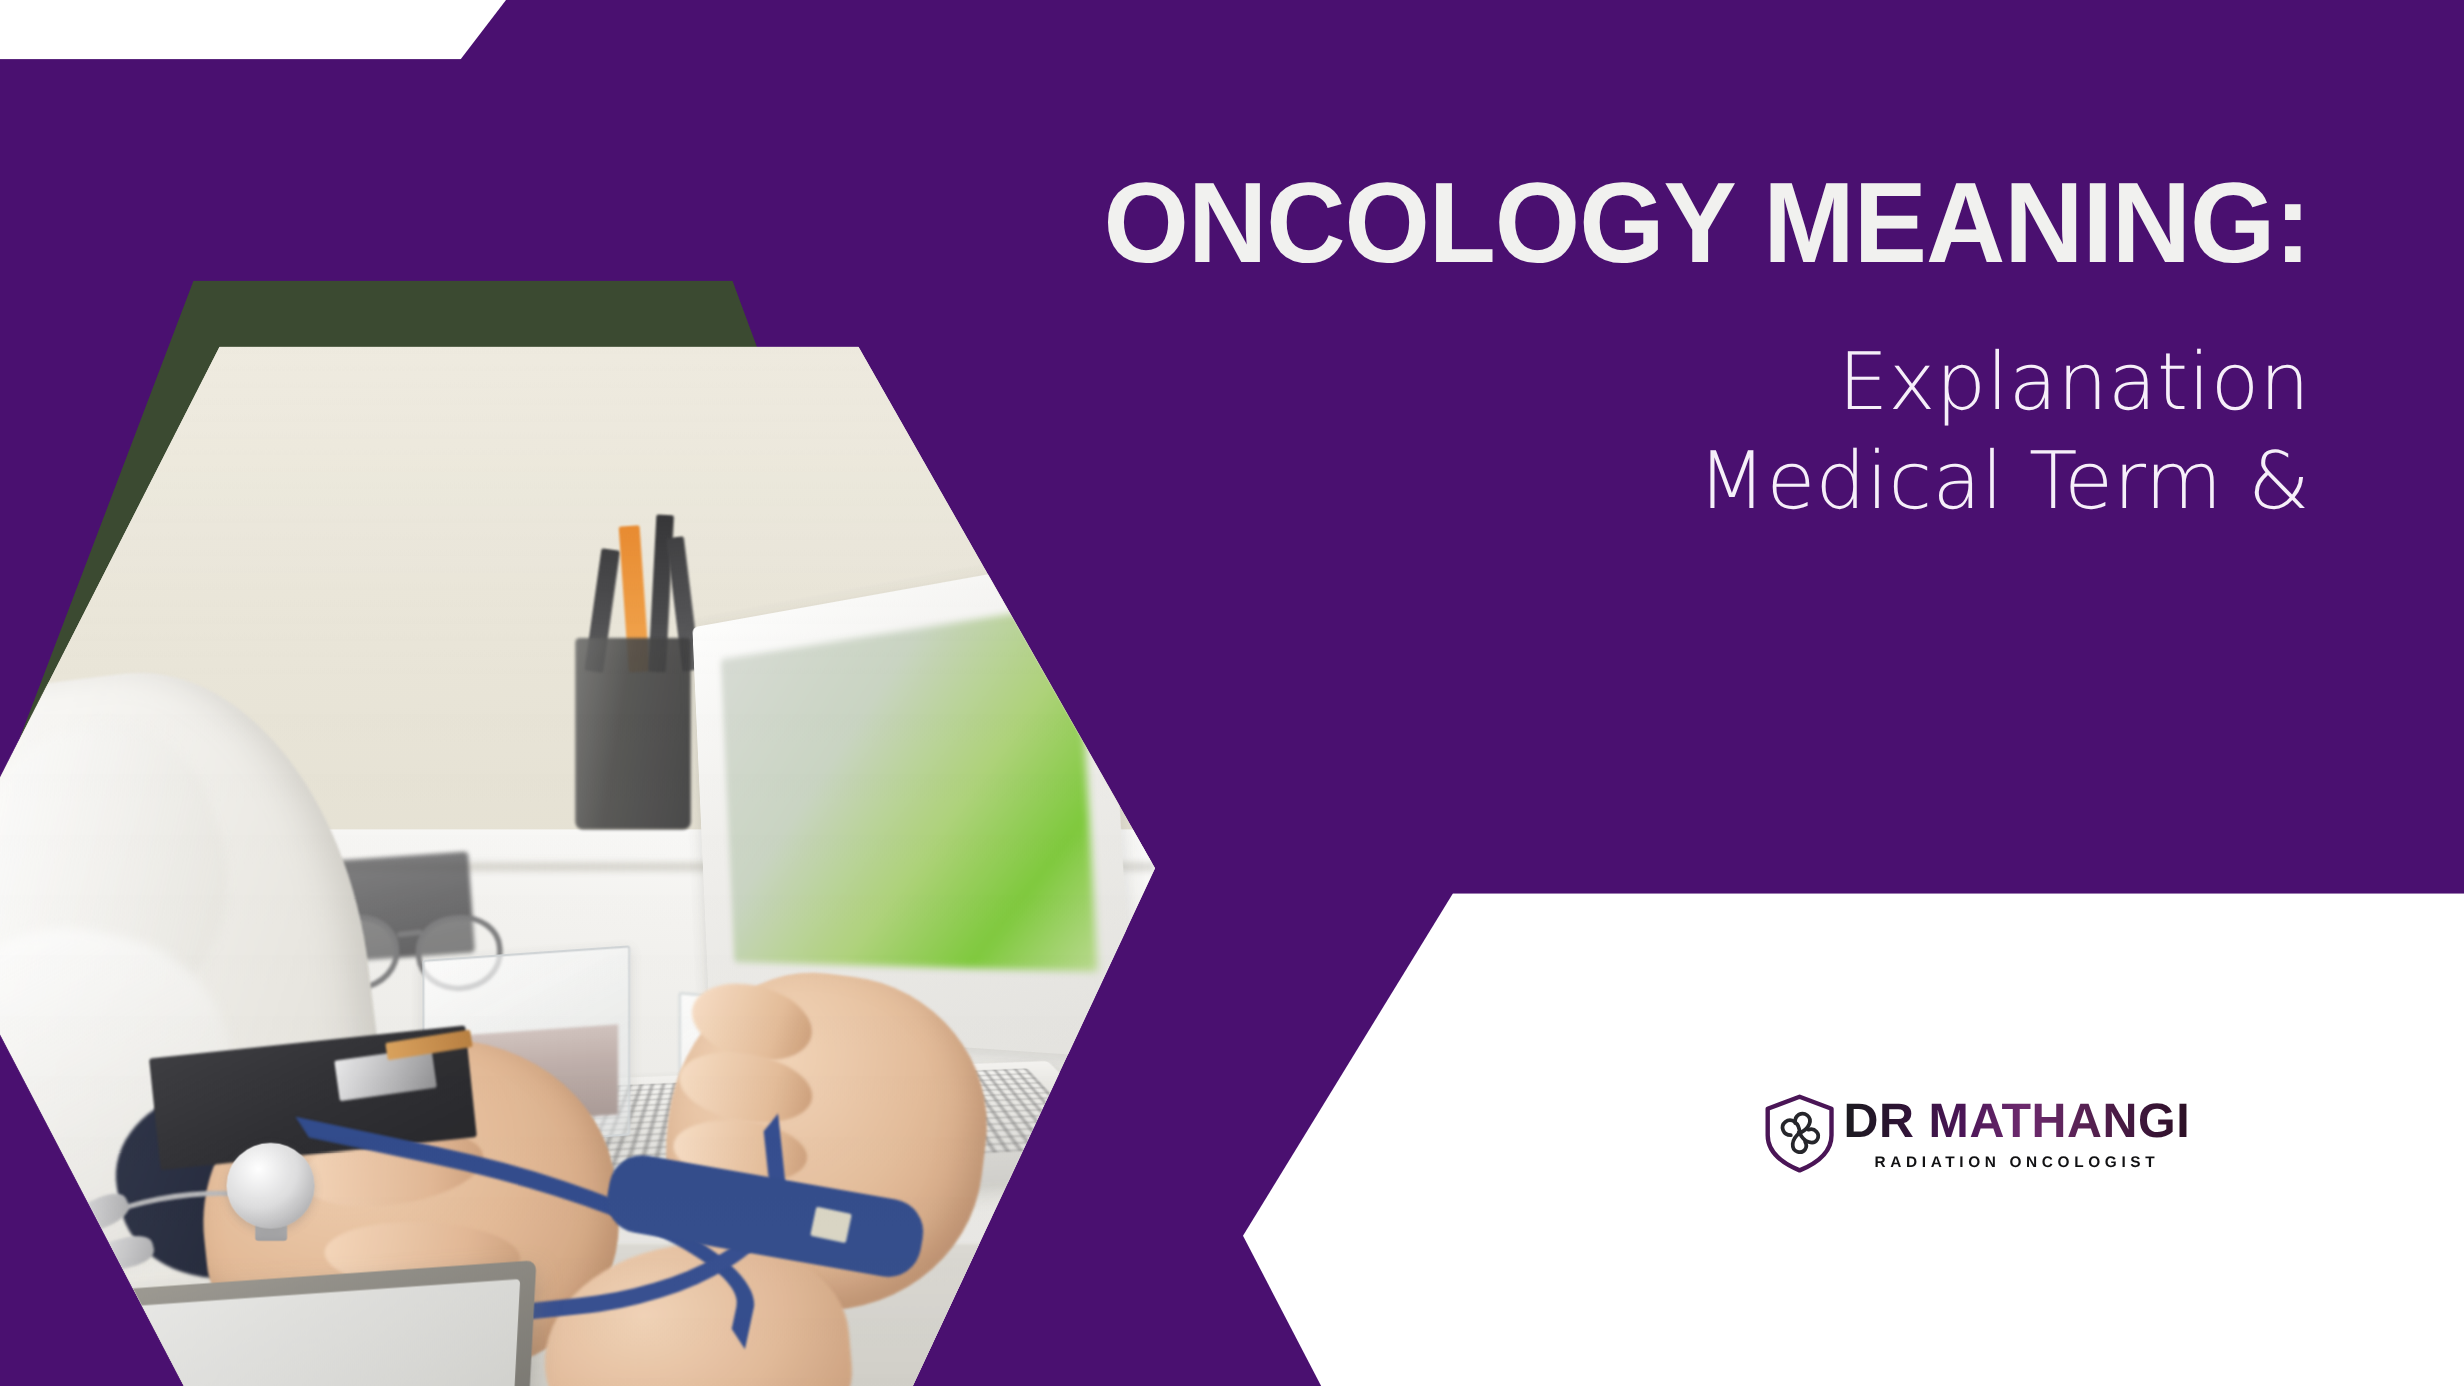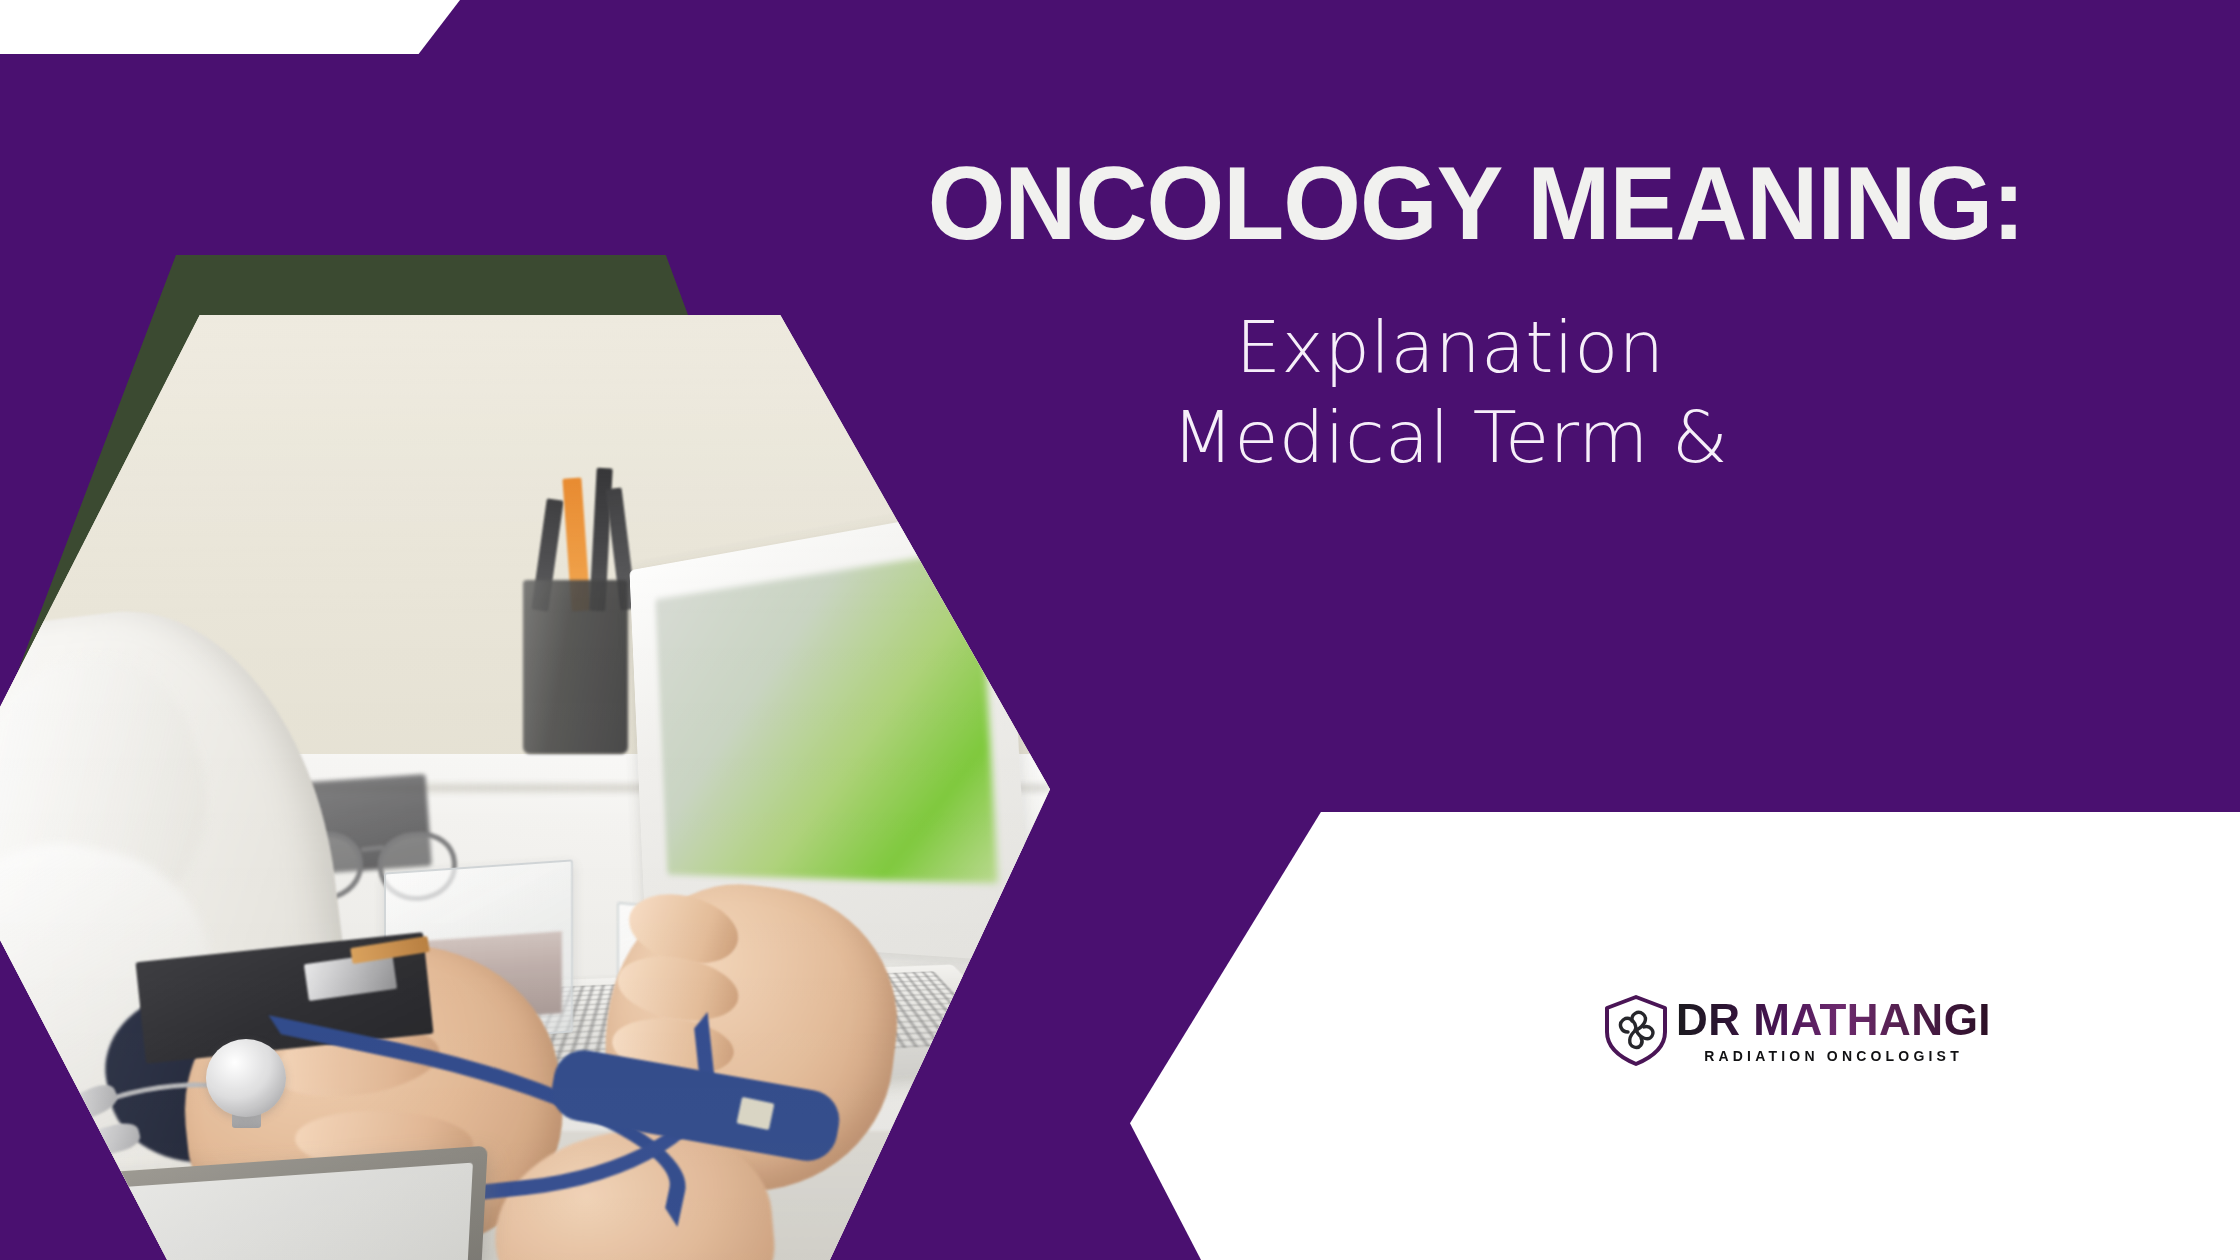--- a/index.html
+++ b/index.html
@@ -396,21 +396,21 @@
     position:absolute; inset:0;
     background:linear-gradient(180deg, rgba(255,255,255,.08) 0%, rgba(255,255,255,0) 30%, rgba(255,255,255,.05) 100%);
     pointer-events:none;
   }
 
   
   .headline-wrap {
     position:absolute;
     right:140px; top:150px;
     width:1300px;
-    text-align:center;
+    text-align:right;
   }
   .headline {
     font-family:"Liberation Sans", sans-serif;
     font-weight:700;
     font-size:104px;
     line-height:1.02;
     letter-spacing:-1px;
     color:#f1f1ef;
     transform:scaleX(.96);
     transform-origin:right center;

